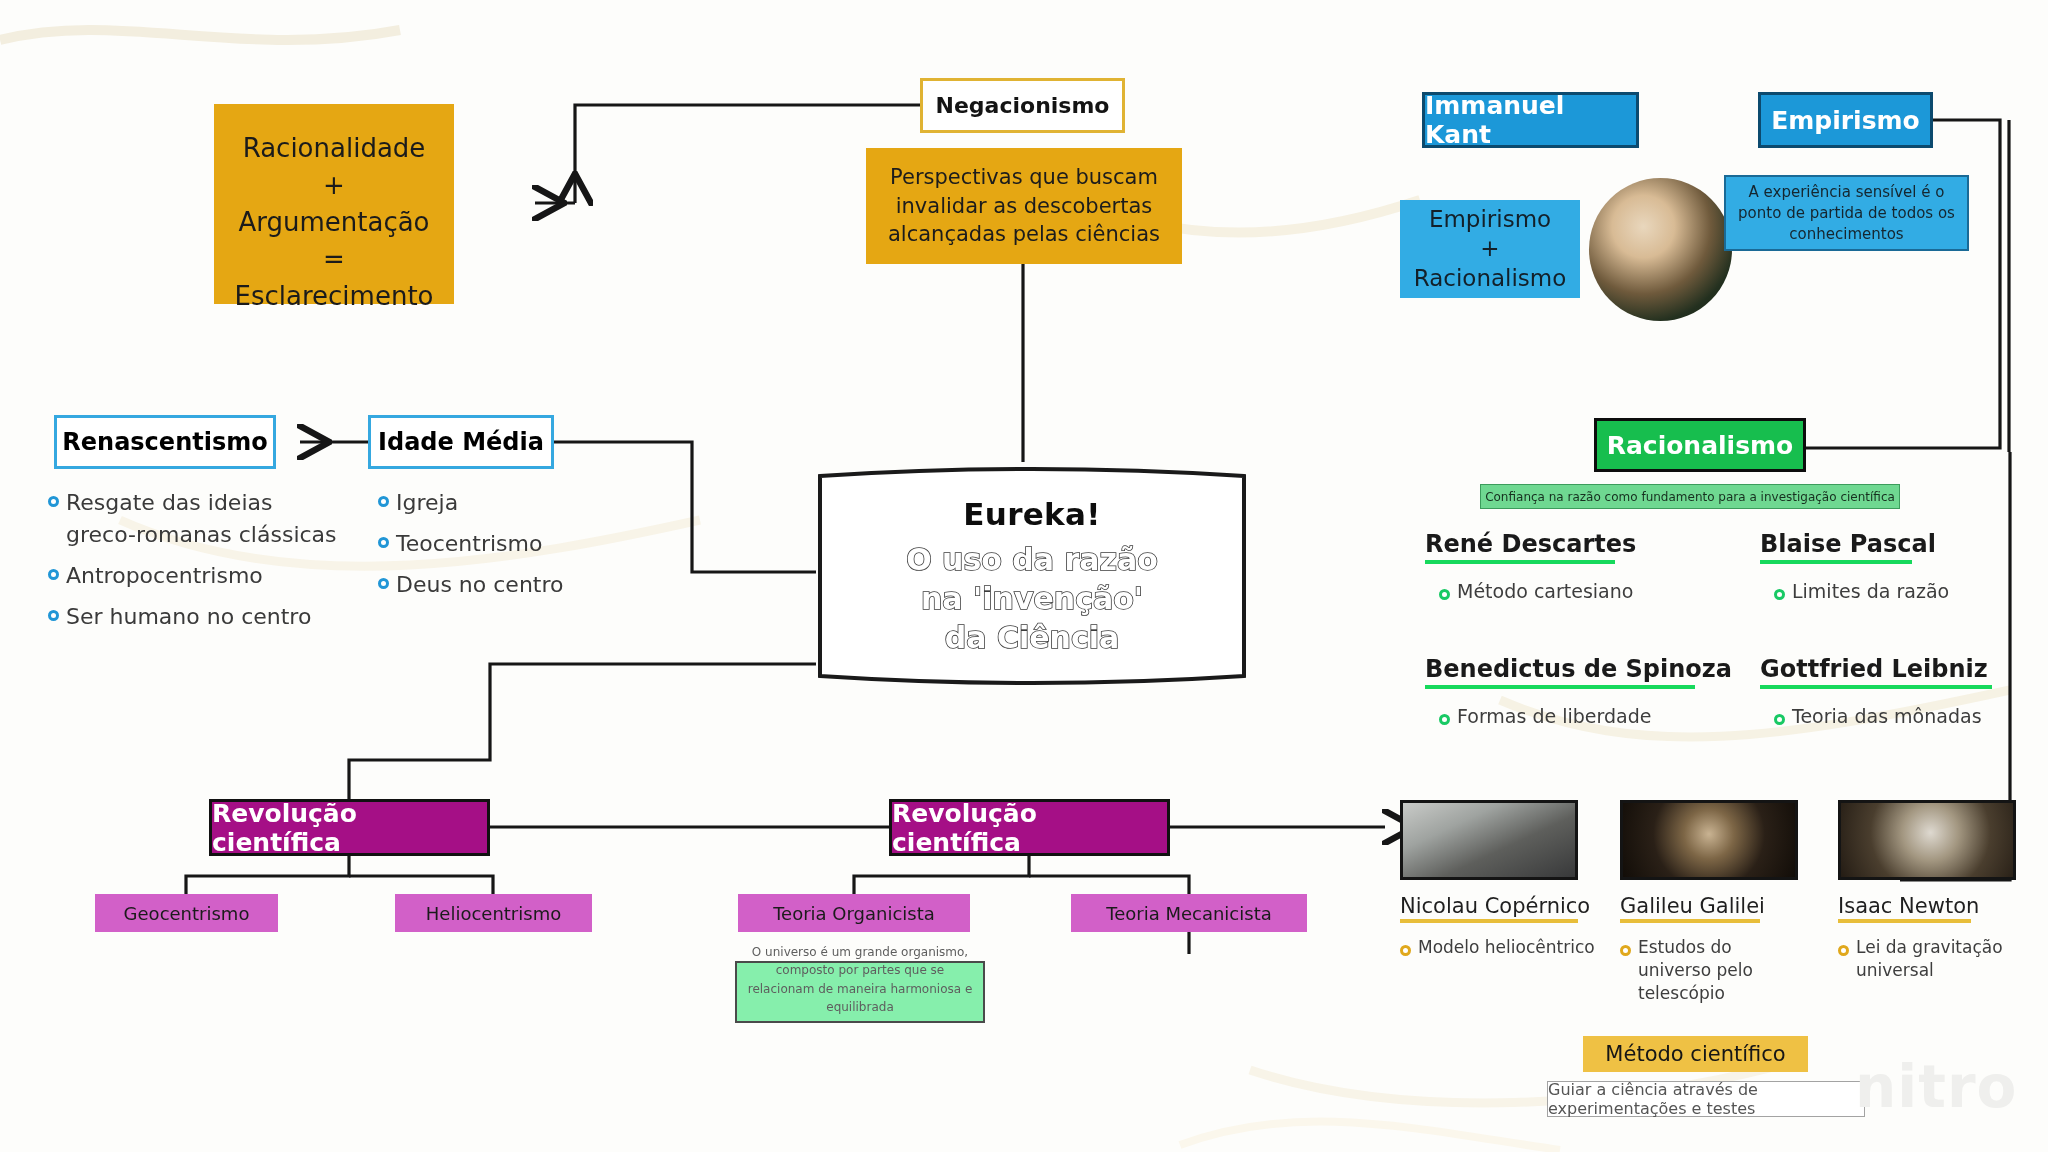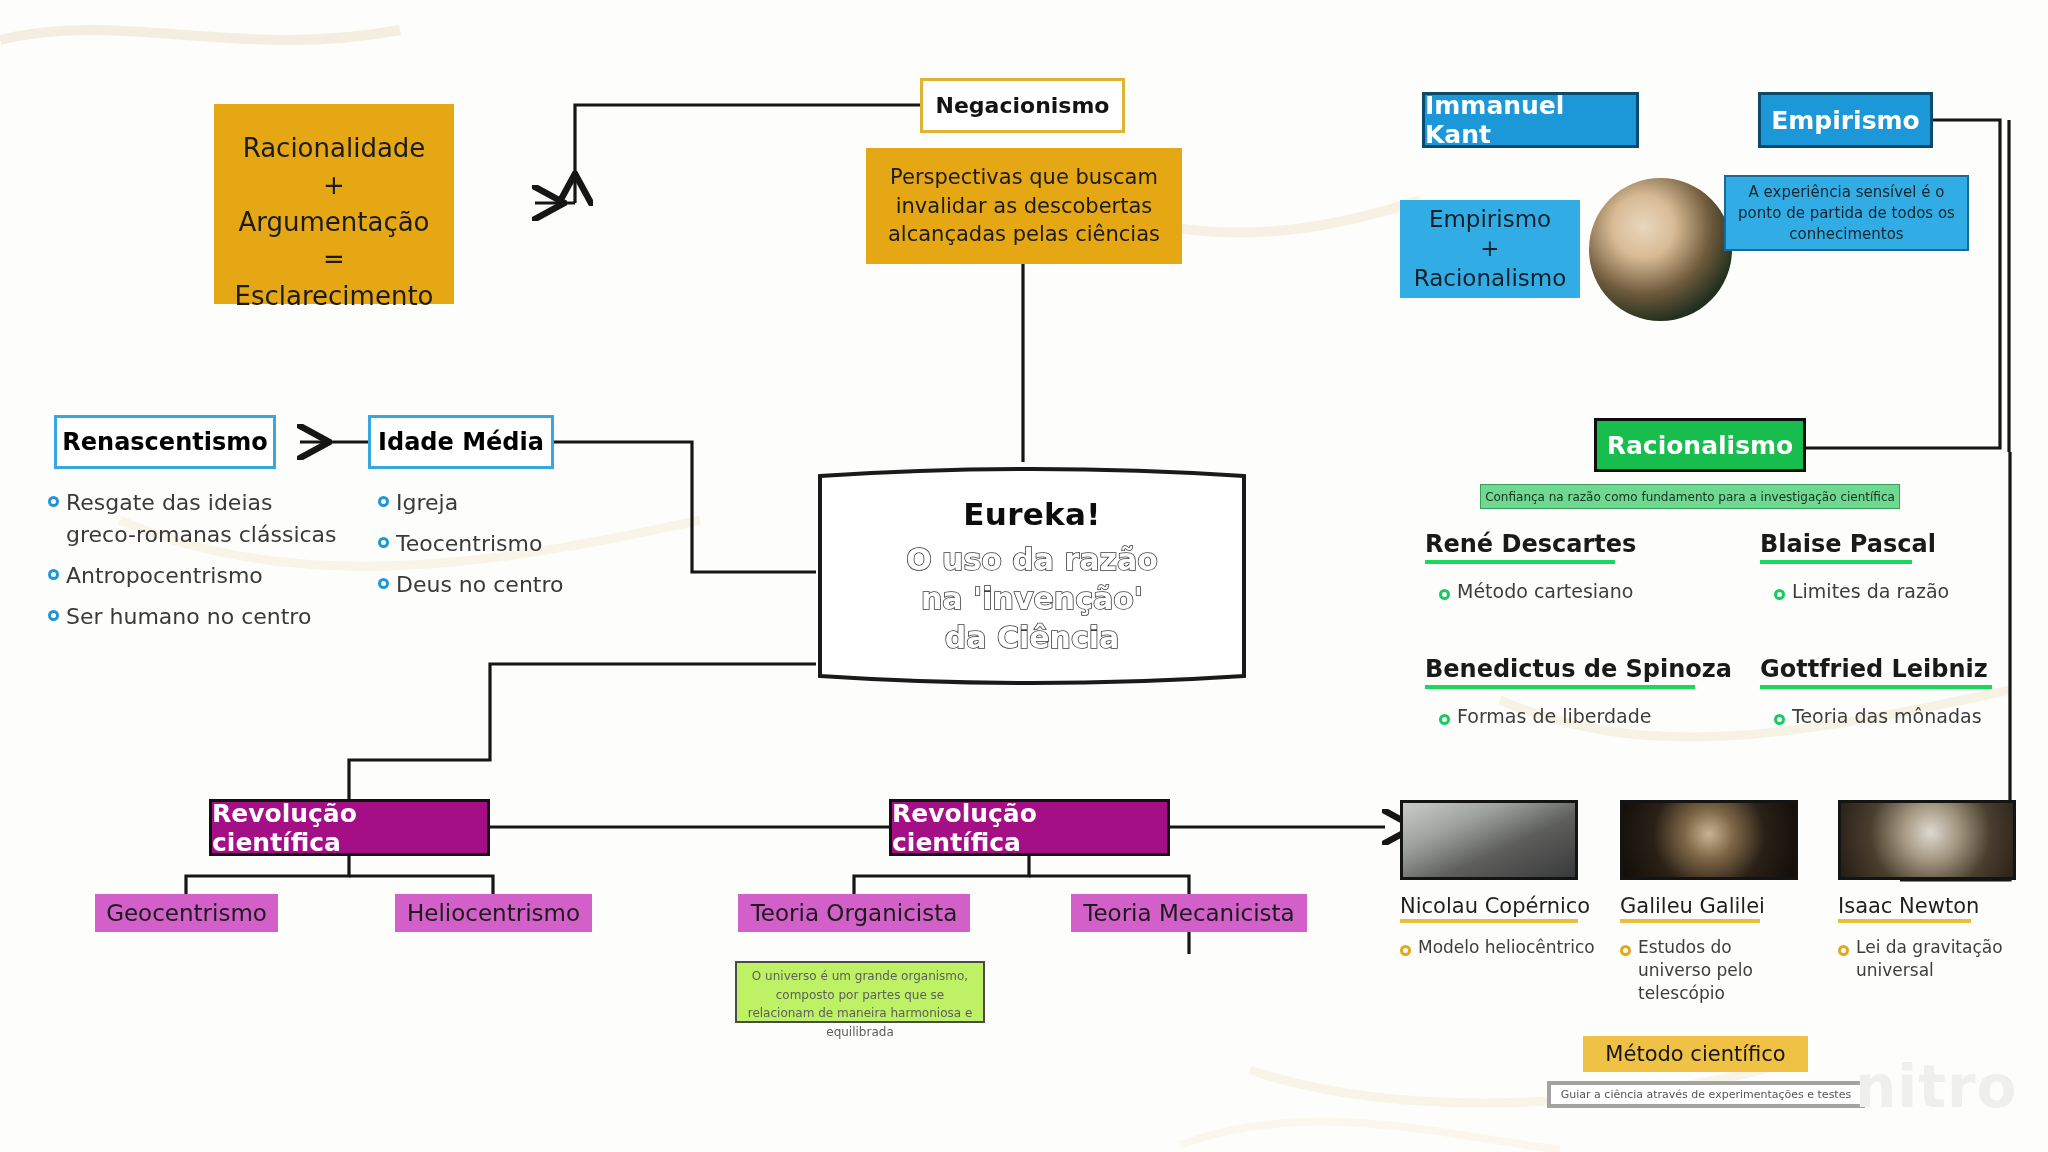--- a/index.html
+++ b/index.html
@@ -122,32 +122,32 @@
   
   .box-magenta-head {
     background: #A50F86; border: 3px solid #111111;
     color: #ffffff; font-size: 25px; font-weight: bold;
     display: flex; align-items: center; justify-content: center;
   }
   .box-rev-1 { left: 209px; top: 799px; width: 281px; height: 57px; }
   .box-rev-2 { left: 889px; top: 799px; width: 281px; height: 57px; }
   .chip-magenta {
     background: #D260C8; color: #1b1b1b;
-    font-size: 23px; height: 38px;
+    font-size: 18px; height: 38px;
     display: flex; align-items: center; justify-content: center;
   }
   .chip-geo   { left: 95px;  top: 894px; width: 183px; }
   .chip-helio { left: 395px; top: 894px; width: 197px; }
   .chip-org   { left: 738px; top: 894px; width: 232px; }
   .chip-mec   { left: 1071px; top: 894px; width: 236px; }
 
   .desc-box {
-    background: #bef264; border: 2px solid #4a4a4a;
+    background: #86efac; border: 2px solid #4a4a4a;
     color: #5e5e5e; font-size: 12px; line-height: 1.55; text-align: center;
-    display: flex; align-items: flex-start; justify-content: center; padding: 4px 8px;
+    display: flex; align-items: flex-end; justify-content: center; padding: 4px 8px;
   }
   .desc-org { left: 735px;  top: 961px; width: 250px; height: 62px; }
   .desc-mec { left: 1077px; top: 954px; width: 229px; height: 82px; }
 
   
   .sci { position: absolute; }
   .sci-portrait { width: 178px; height: 80px; border: 3px solid #141414; overflow: hidden; }
   .p-copernico { background: linear-gradient(155deg, #c9cbc8 0%, #9fa3a0 30%, #5e5f5c 60%, #38393a 100%); }
   .p-galileu   { background: radial-gradient(circle at 50% 42%, #c9b392 0%, #7d6646 26%, #2a2017 58%, #120d08 100%); }
   .p-newton    { background: radial-gradient(circle at 52% 40%, #ded9d0 0%, #a39781 28%, #4a3e2e 60%, #241c14 100%); }
@@ -156,23 +156,23 @@
   .sci-item { font-size: 17px; color: #3d3d3d; display: flex; align-items: flex-start; margin-top: 13px; line-height: 1.35; }
 
   
   .box-metodo {
     left: 1583px; top: 1036px; width: 225px; height: 36px;
     background: #EFC144; color: #161616;
     font-size: 21px;
     display: flex; align-items: center; justify-content: center;
   }
   .box-metodo-desc {
-    left: 1547px; top: 1081px; width: 318px; height: 27px;
-    background: #ffffff; border: 4px solid #a3a3a3;
-    color: #555555; font-size: 11px;
+    left: 1547px; top: 1081px; width: 318px; height: 36px;
+    background: #ffffff; border: 1px solid #a3a3a3;
+    color: #555555; font-size: 16px;
     display: flex; align-items: center; justify-content: center;
   }
 
   .watermark {
     left: 1855px; top: 1053px;
     font-size: 58px; color: #efefed; font-weight: bold; letter-spacing: 1px;
   }
 </style>
 </head>
 <body>

